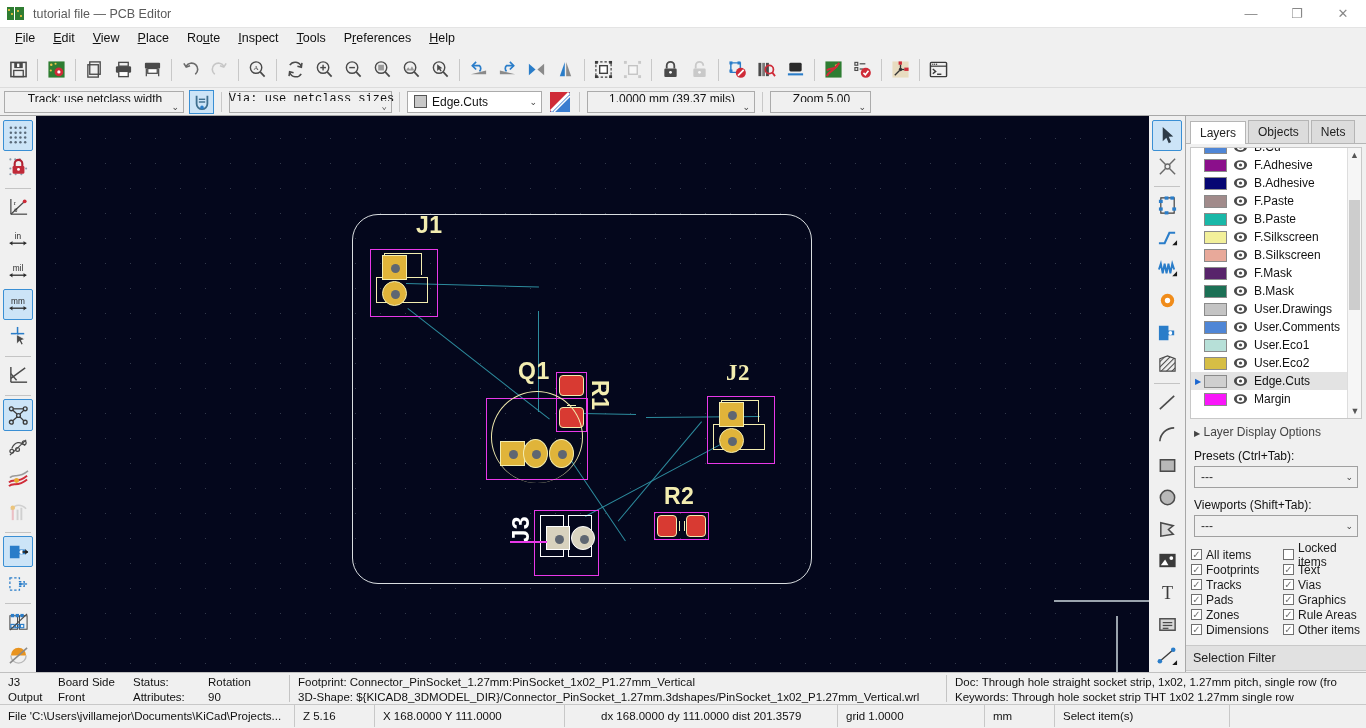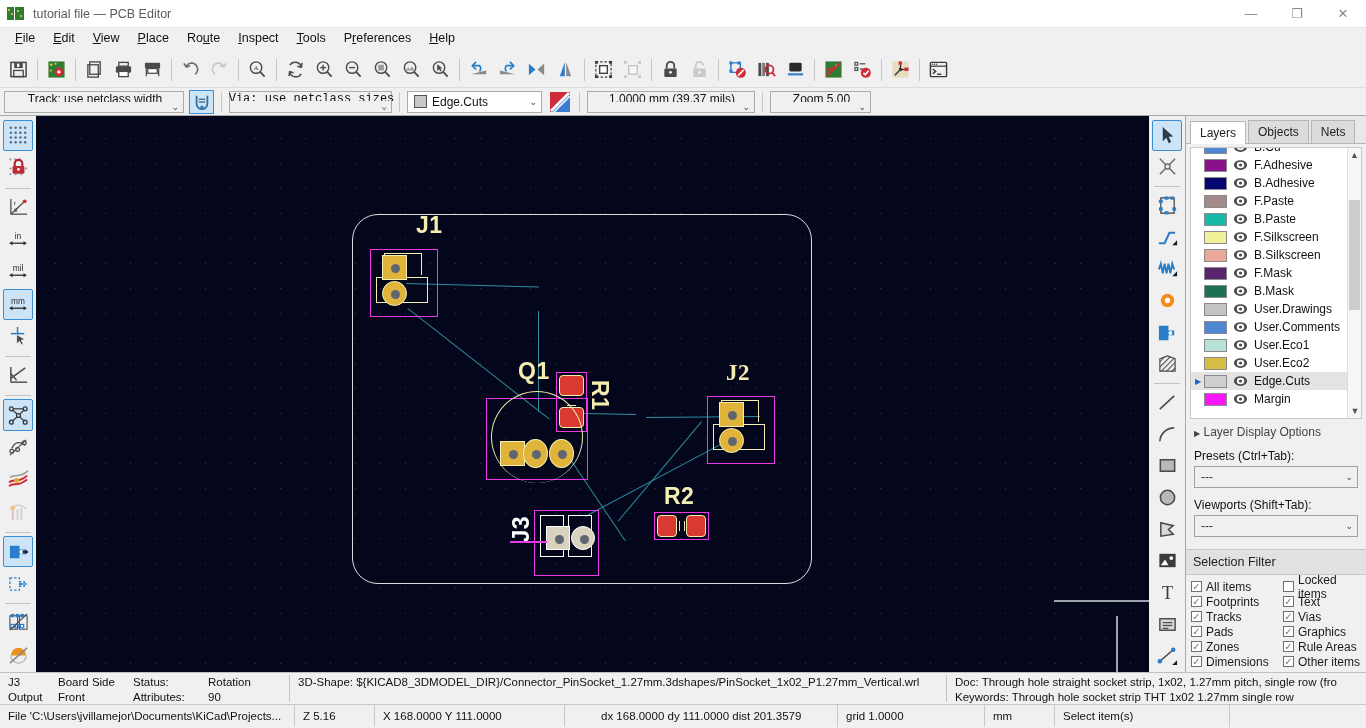--- a/index.html
+++ b/index.html
@@ -1039,21 +1039,20 @@
       </div>
     </div>
     <div class="sect">
       <label>Viewports (Shift+Tab):</label>
       <div class="sel-combo">
         <span>---</span>
         <span class="carrow">⌄</span>
       </div>
     </div>
 
-    <div id="selfilter-title">Selection Filter</div>
     <div id="selfilter-grid">
       <div id="sf-left">
           <div class="cbrow">
             <span class="cb on"></span>
             <span>All items</span>
           </div>
           <div class="cbrow">
             <span class="cb on"></span>
             <span>Footprints</span>
           </div>
@@ -1094,20 +1093,21 @@
           <div class="cbrow">
             <span class="cb on"></span>
             <span>Rule Areas</span>
           </div>
           <div class="cbrow">
             <span class="cb on"></span>
             <span>Other items</span>
           </div>
         </div>
     </div>
+    <div id="selfilter-title">Selection Filter</div>
   </div>
 </div>
 
 <div id="infobar">
   <div class="ib-cell" style="width:58px;padding-left:8px;">
     <div class="ib-line">J3</div>
     <div class="ib-line">Output</div>
   </div>
   <div class="ib-cell" style="width:75px;">
     <div class="ib-line">Board Side</div>
@@ -1116,20 +1116,21 @@
   <div class="ib-cell" style="width:75px;">
     <div class="ib-line">Status:</div>
     <div class="ib-line">Attributes:</div>
   </div>
   <div class="ib-cell" style="width:73px;">
     <div class="ib-line">Rotation</div>
     <div class="ib-line">90</div>
   </div>
   <div id="ib-sep1"></div>
   <div class="ib-cell" style="width:640px;">
+    <div class="ib-line">Footprint: Connector_PinSocket_1.27mm:PinSocket_1x02_P1.27mm_Vertical</div>
     <div class="ib-line">3D-Shape: ${KICAD8_3DMODEL_DIR}/Connector_PinSocket_1.27mm.3dshapes/PinSocket_1x02_P1.27mm_Vertical.wrl</div>
   </div>
   <div id="ib-sep2"></div>
   <div class="ib-cell" style="flex:1;overflow:hidden;">
     <div class="ib-line">Doc: Through hole straight socket strip, 1x02, 1.27mm pitch, single row (fro</div>
     <div class="ib-line">Keywords: Through hole socket strip THT 1x02 1.27mm single row</div>
   </div>
 </div>
 
 <div id="statusbar">

